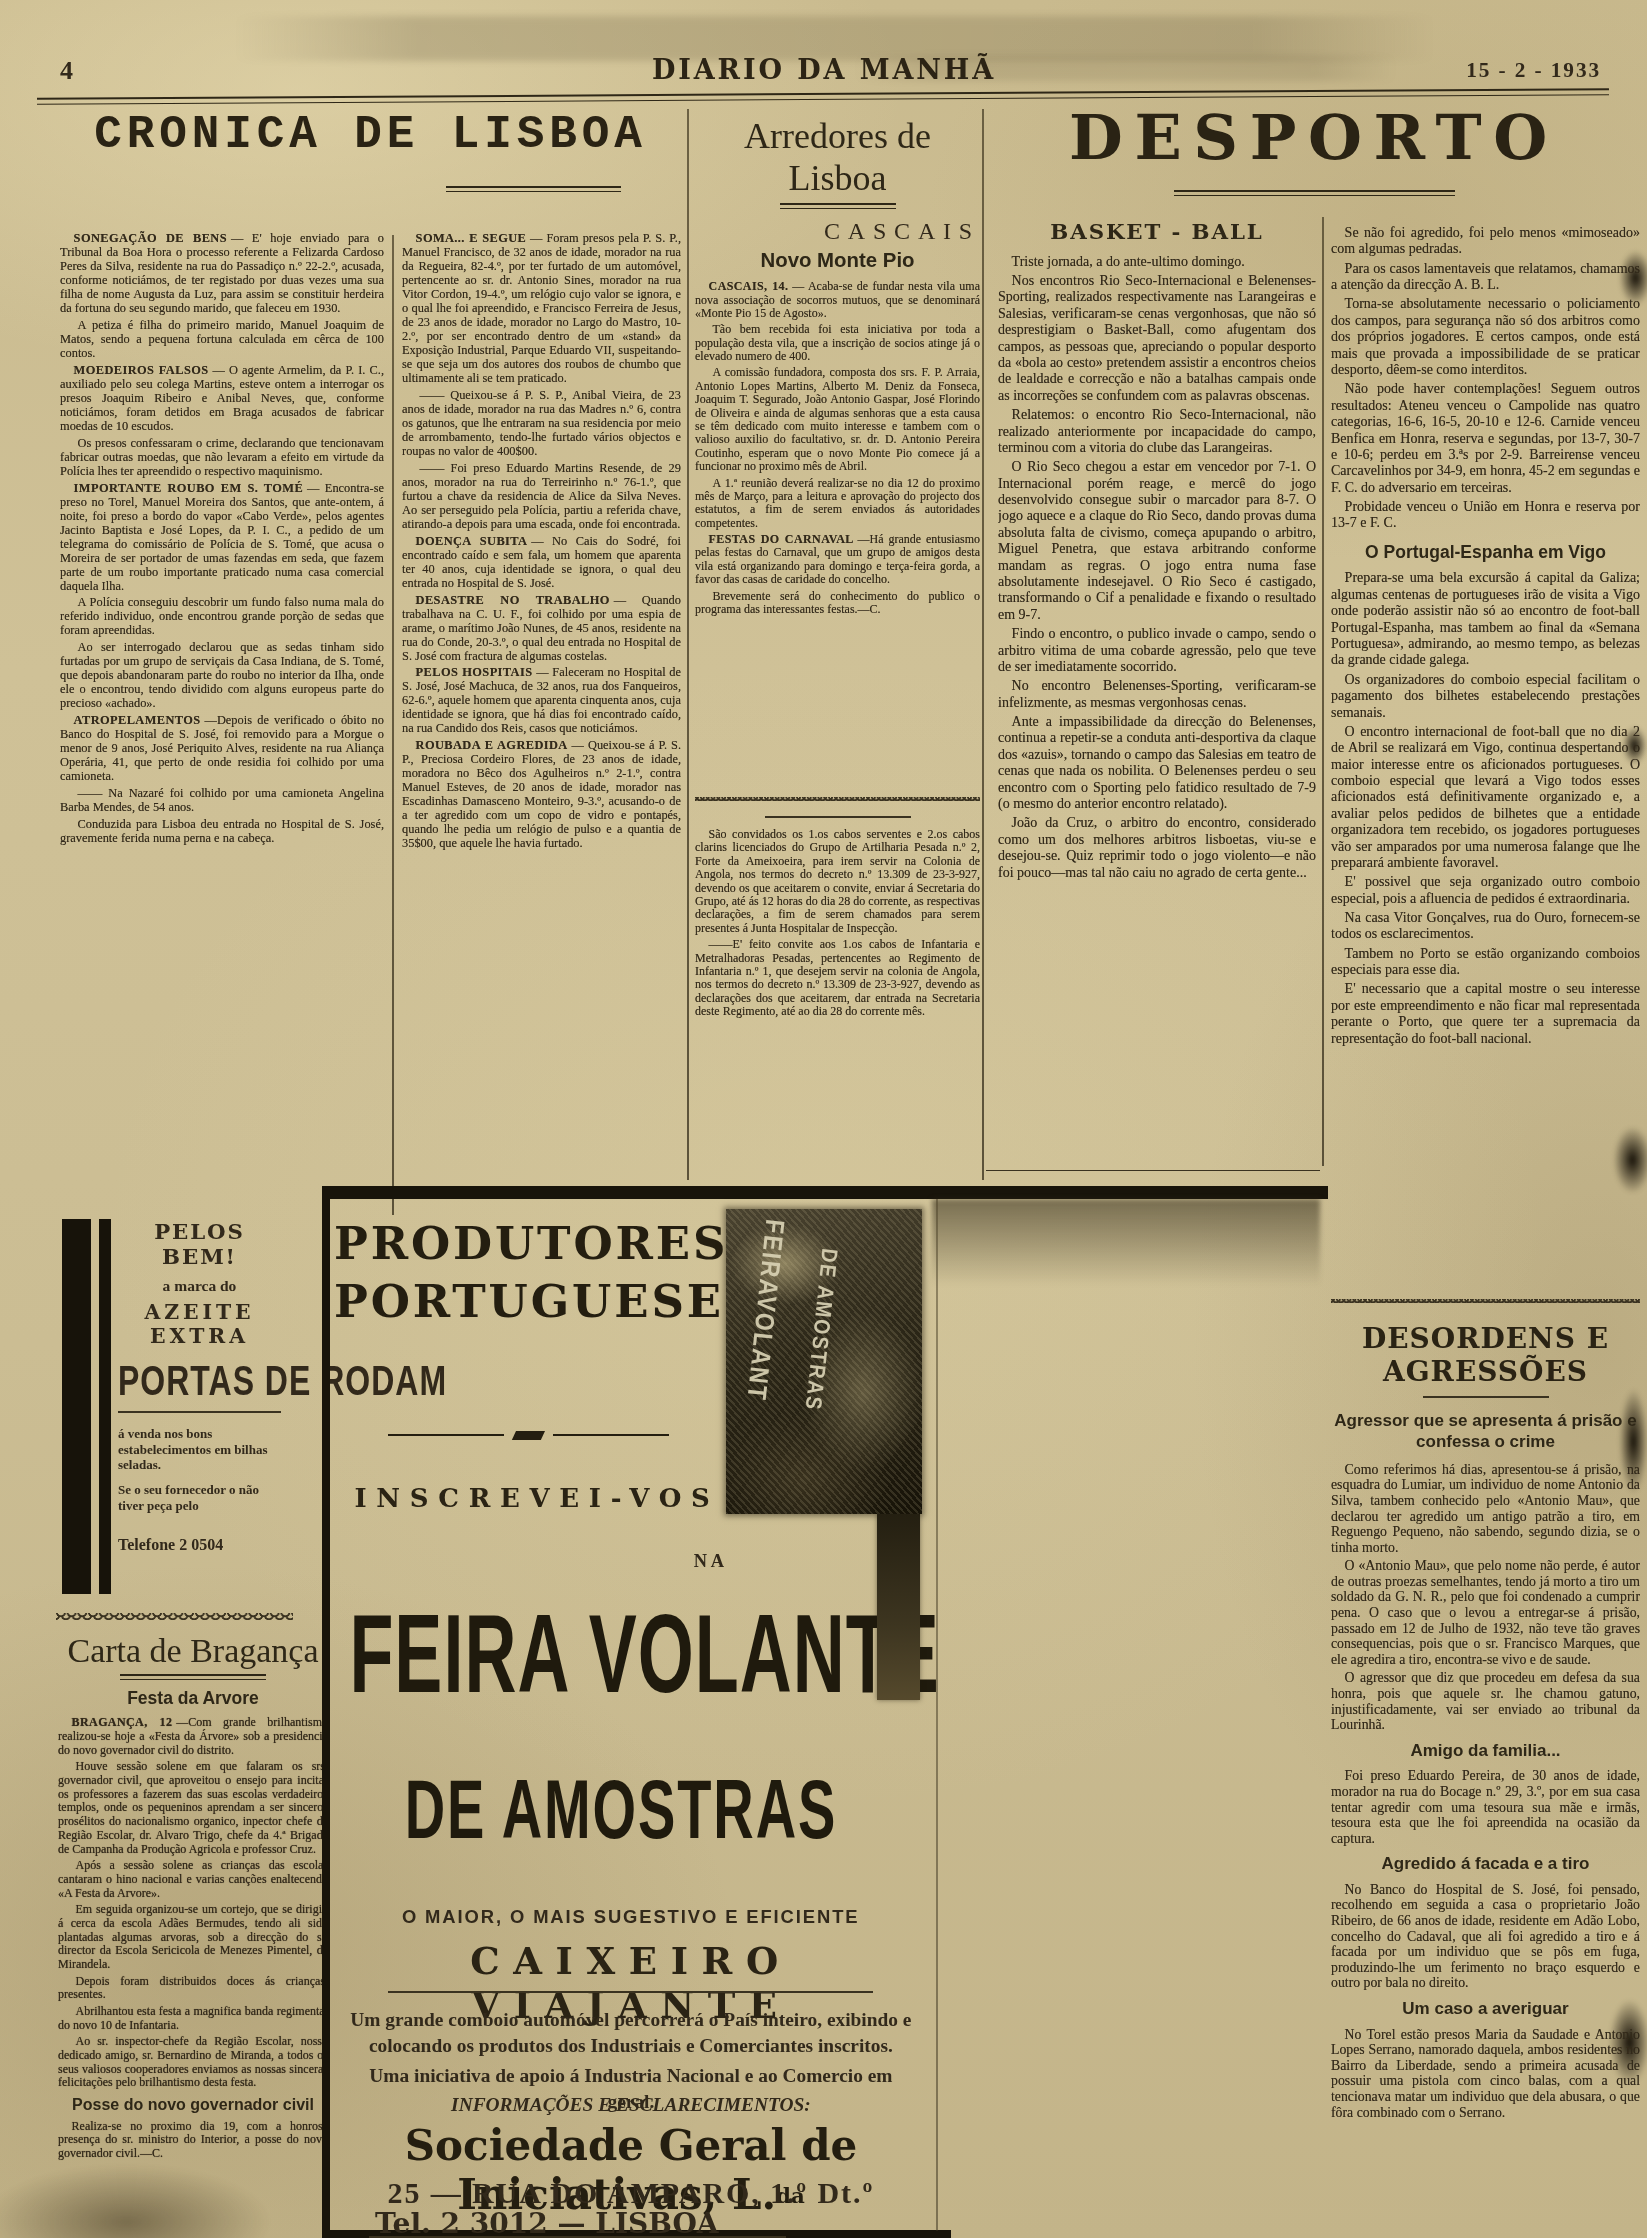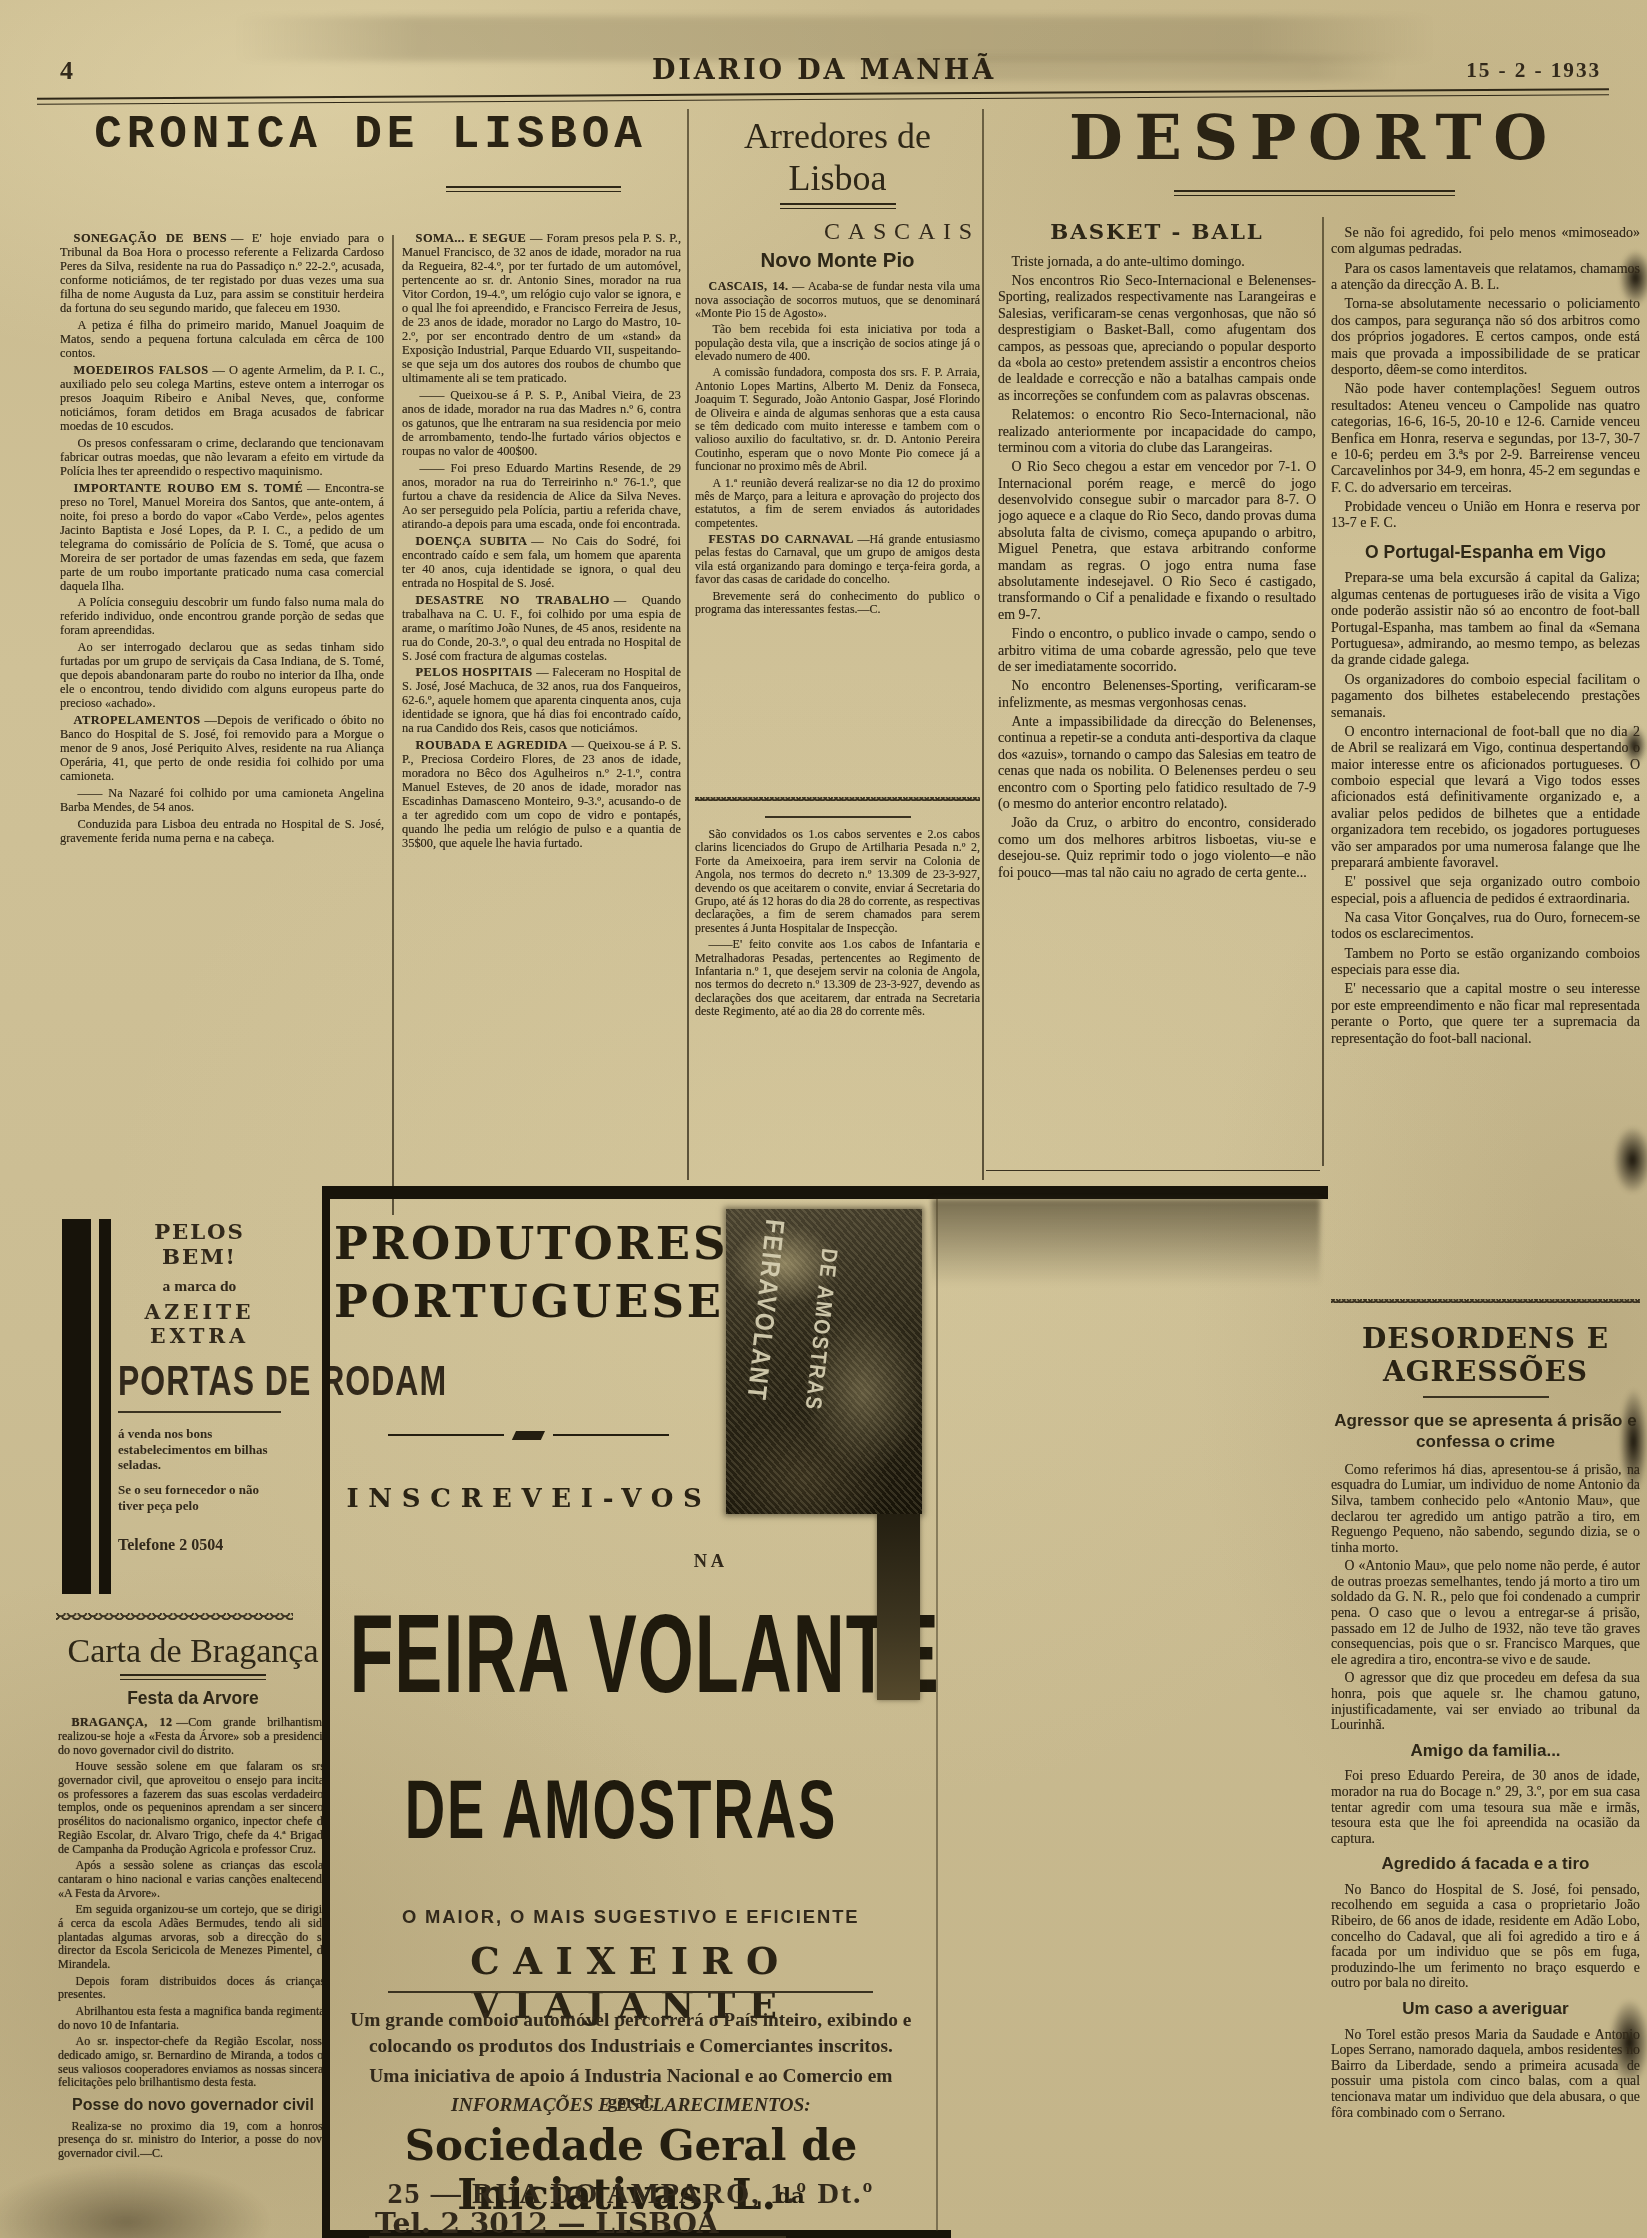--- a/index.html
+++ b/index.html
@@ -241,21 +241,21 @@
     <div class="abs blob" style="left:602px;top:12.6px;width:388px;height:87px;border-radius:0;background:linear-gradient(180deg,rgba(45,38,20,.55),rgba(45,38,20,0));filter:blur(2.9px)"></div>
     <div class="abs vrule" style="left:606px;top:12.6px;height:1032px;opacity:.5"></div>
 
     <div class="ad-h1 abs" style="left:3.9px;top:31px;width:384px">PRODUTORES</div>
     <div class="ad-h1 abs" style="left:3.9px;top:89px;width:384px">PORTUGUESES!</div>
 
     <div class="orn abs" style="left:58px;top:245px;width:281px">
         <b></b>
       </div>
 
-    <div class="ad-call abs" style="left:0;top:297px;width:398px">INSCREVEI-VOS</div>
+    <div class="ad-call abs" style="left:8px;top:297px;width:398px">INSCREVEI-VOS</div>
     <div class="ad-na abs" style="left:0;top:365px;width:398px">NA</div>
 
     <div class="abs" style="left:19.4px;top:404px;width:543px;text-align:center">
       <span class="ad-big" style="display:inline-block;font-size:72px;transform:scaleY(1.55);transform-origin:top;letter-spacing:1px">FEIRA VOLANTE</span>
     </div>
     <div class="abs" style="left:58px;top:574px;width:466px;text-align:center">
       <span class="ad-big" style="display:inline-block;font-size:56px;transform:scaleY(1.5);transform-origin:top;letter-spacing:1.9px">DE AMOSTRAS</span>
     </div>
 
     <div id="poster" class="abs" style="left:396px;top:23px;width:196px;height:305px;overflow:hidden">

